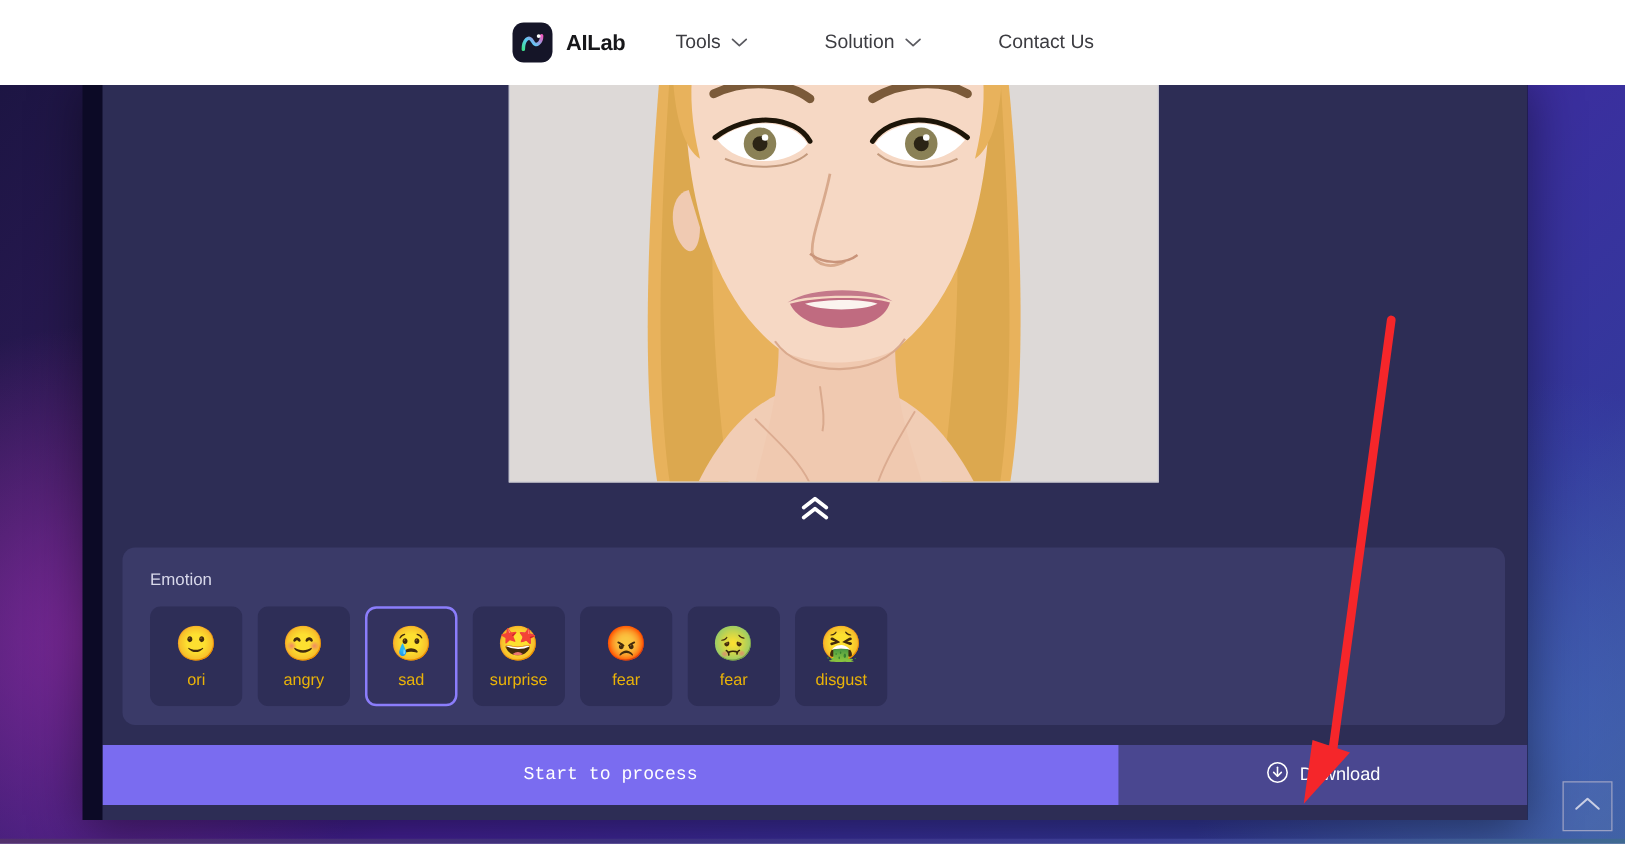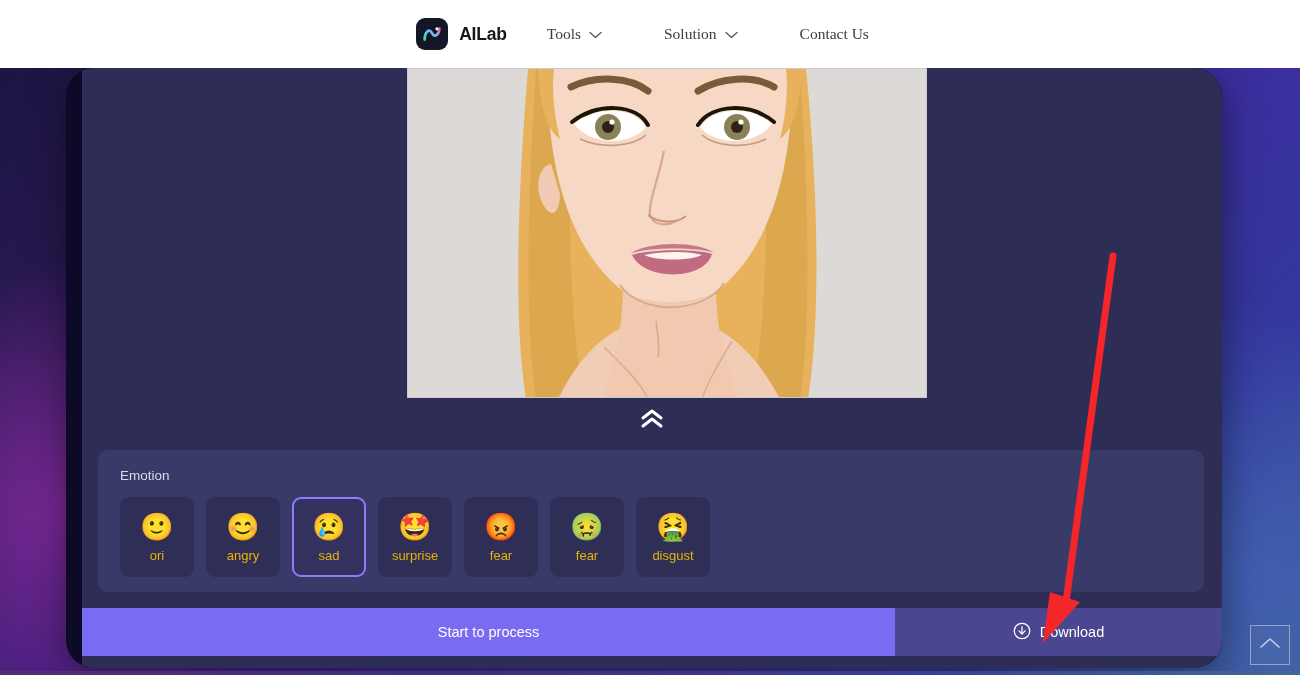--- a/index.html
+++ b/index.html
@@ -84,32 +84,31 @@
   .nav-item {
     display: flex;
     align-items: center;
     gap: 8px;
     font-size: 15.5px;
     color: #3c3c41;
     padding: 6px 0;
     margin-right: 62px;
     cursor: pointer;
     white-space: nowrap;
-    font-family: Liberation Serif, serif;
   }
   .nav-item:last-child { margin-right: 15px; }
   .chev-dn { display: block; }
 
   
   #app-frame {
     position: absolute;
-    left: 66px; top: 68px;
+    left: 66px; top: 56px;
     width: 1156px; height: 600px;
     background: #0c0a26;
-    border-radius: 28px;
+    border-radius: 0;
     box-shadow: 0 10px 40px rgba(0,0,0,.45);
     z-index: 10;
     overflow: hidden;
   }
   #app-card {
     position: absolute;
     left: 16px; top: 0px;
     width: 1140px; height: 600px;
     background: #2d2d55;
     overflow: hidden;
@@ -202,21 +201,21 @@
     width: 813px;
     height: 48px;
     background: #7a6cf0;
     color: #ffffff;
     font-size: 14.5px;
     display: flex;
     align-items: center;
     justify-content: center;
     cursor: pointer;
     border: none;
-    font-family: Liberation Sans, sans-serif;
+    font-family: Liberation Mono, monospace;
   }
   #download-btn {
     flex: 1;
     height: 48px;
     background: #4a4790;
     color: #ffffff;
     font-size: 14.5px;
     display: flex;
     align-items: center;
     justify-content: center;

